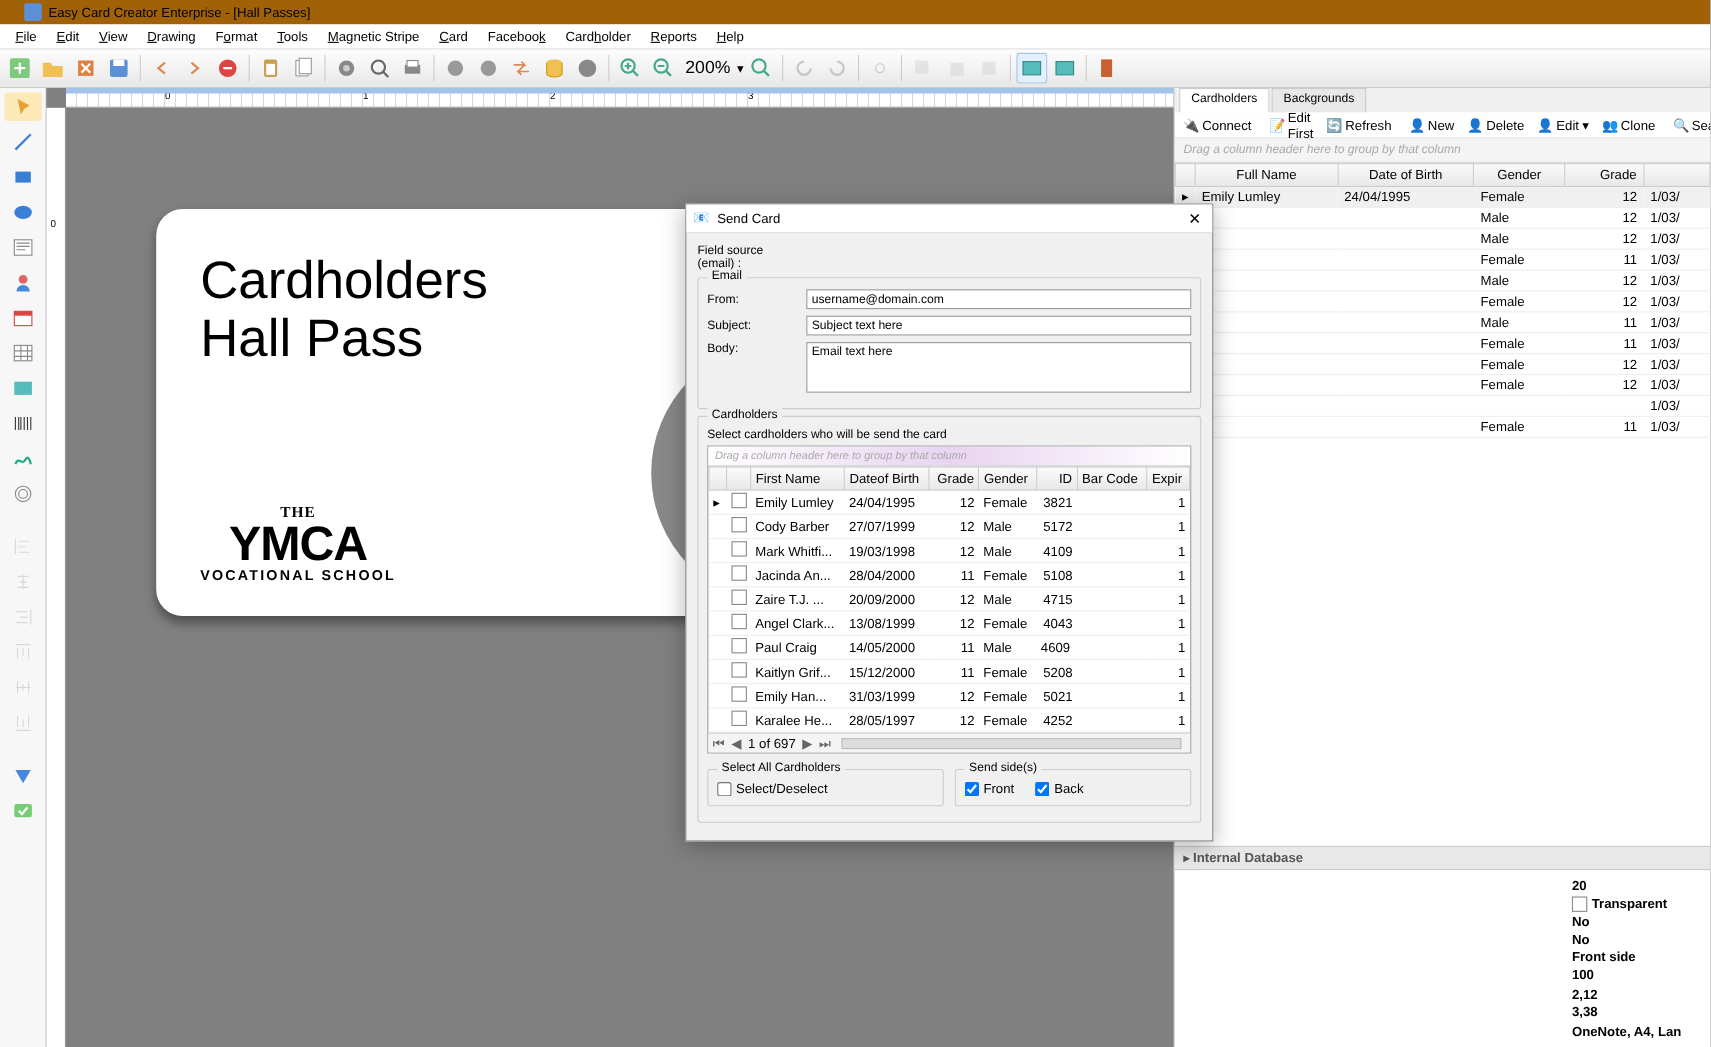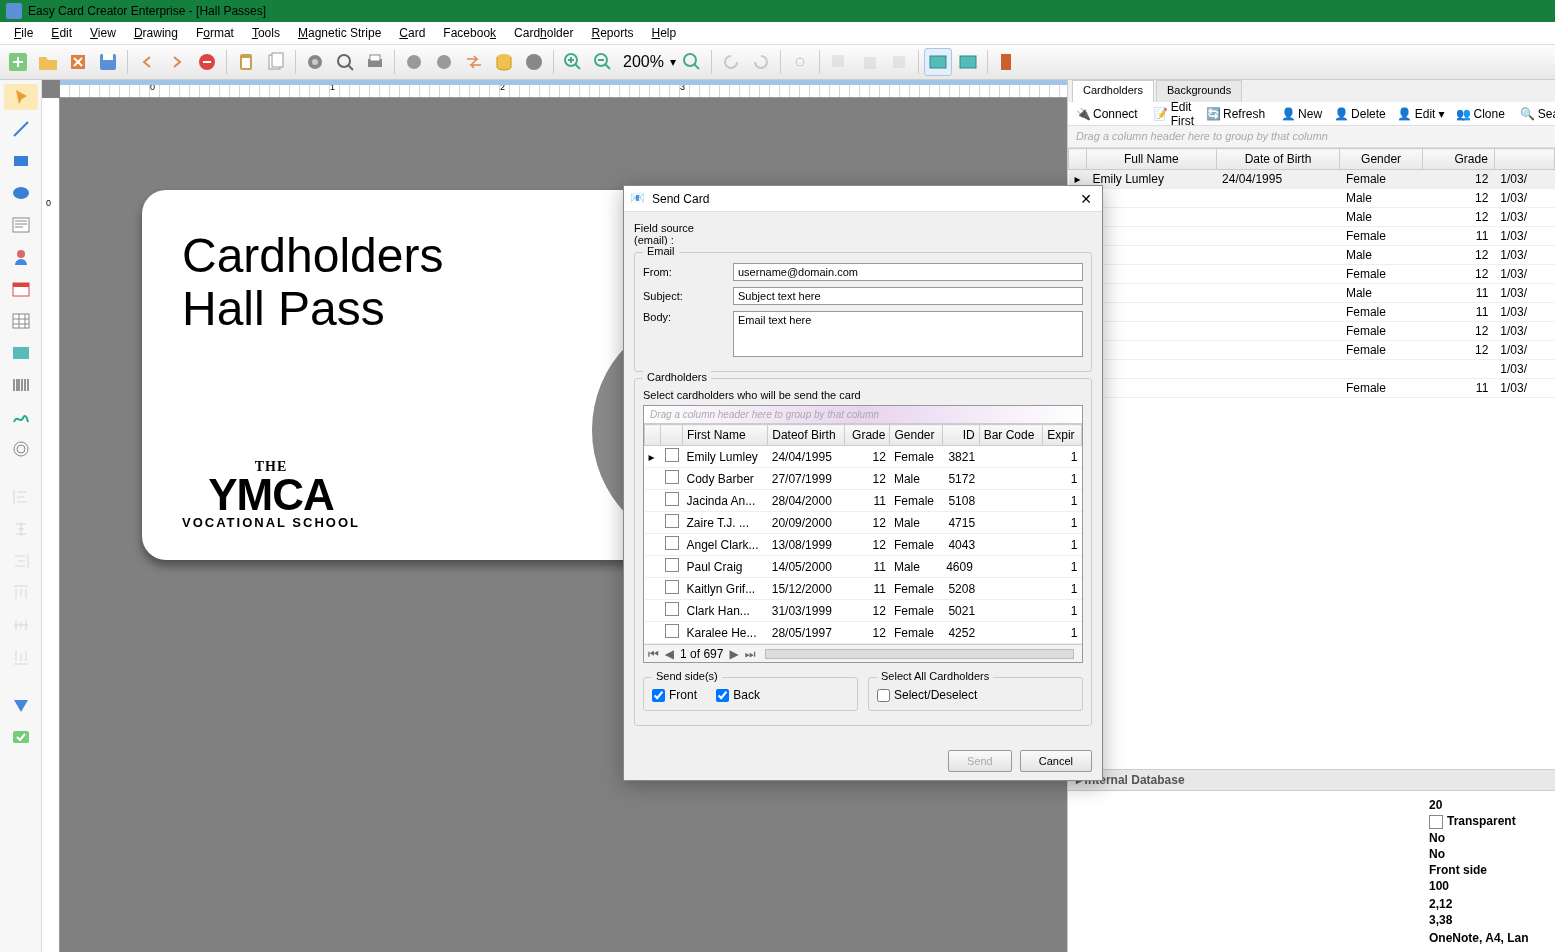--- a/index.html
+++ b/index.html
@@ -1,17 +1,17 @@
 <!DOCTYPE html>
 <html><head>
 <meta charset="utf-8">
 <style>
 * { box-sizing: border-box; margin: 0; padding: 0; font-family: 'Segoe UI', Tahoma, sans-serif; font-size: 12px; }
 body { width: 1555px; height: 952px; background: #fff; overflow: hidden; position: relative; }
-.titlebar { height: 22px; background: #15803d; padding: 2px 6px; display: flex; align-items: center; gap: 6px; }
+.titlebar { height: 22px; background: #a16207; padding: 2px 22px; display: flex; align-items: center; gap: 6px; }
 .titlebar-icon { width: 16px; height: 16px; background: #5b8fd6; border-radius: 2px; }
 .menubar { height: 22px; display: flex; gap: 18px; padding: 2px 14px; align-items: center; }
 .menubar span { cursor: pointer; }
 .menubar span u { text-decoration: underline; }
 .toolbar { height: 36px; background: linear-gradient(#fdfdfd,#e8e8e8); border-top: 1px solid #ddd; border-bottom: 1px solid #ccc; display: flex; align-items: center; padding: 0 4px; gap: 2px; }
 .tb-btn { width: 28px; height: 28px; border: 1px solid transparent; border-radius: 3px; display: flex; align-items: center; justify-content: center; cursor: pointer; }
 .tb-sep { width: 1px; height: 24px; background: #ccc; margin: 0 3px; }
 .tb-zoom { font-size: 16px; padding: 0 4px; }
 .workspace { position: absolute; top: 80px; left: 0; right: 0; bottom: 0; display: flex; }
 .left-tools { width: 42px; background: #f7f7f7; border-right: 1px solid #ddd; display: flex; flex-direction: column; gap: 6px; padding: 4px 0; align-items: center; }
@@ -678,20 +678,31 @@
                   <td>27/07/1999</td>
                   <td style="text-align:right">12</td>
                   <td>Male</td>
                   <td style="text-align:right">5172</td>
                   <td></td>
                   <td style="text-align:right">1</td>
                 </tr>
                 <tr>
                   <td></td>
                   <td><span class="chk"></span></td>
+                  <td>Mark Whitfi...</td>
+                  <td>19/03/1998</td>
+                  <td style="text-align:right">12</td>
+                  <td>Male</td>
+                  <td style="text-align:right">4109</td>
+                  <td></td>
+                  <td style="text-align:right">1</td>
+                </tr>
+                <tr>
+                  <td></td>
+                  <td><span class="chk"></span></td>
                   <td>Jacinda An...</td>
                   <td>28/04/2000</td>
                   <td style="text-align:right">11</td>
                   <td>Female</td>
                   <td style="text-align:right">5108</td>
                   <td></td>
                   <td style="text-align:right">1</td>
                 </tr>
                 <tr>
                   <td></td>
@@ -733,21 +744,21 @@
                   <td>15/12/2000</td>
                   <td style="text-align:right">11</td>
                   <td>Female</td>
                   <td style="text-align:right">5208</td>
                   <td></td>
                   <td style="text-align:right">1</td>
                 </tr>
                 <tr>
                   <td></td>
                   <td><span class="chk"></span></td>
-                  <td>Clark Han...</td>
+                  <td>Emily Han...</td>
                   <td>31/03/1999</td>
                   <td style="text-align:right">12</td>
                   <td>Female</td>
                   <td style="text-align:right">5021</td>
                   <td></td>
                   <td style="text-align:right">1</td>
                 </tr>
                 <tr>
                   <td></td>
                   <td><span class="chk"></span></td>
@@ -765,29 +776,25 @@
             <span class="nav">⏮</span>
             <span class="nav">◀</span>
             <span>1 of 697</span>
             <span class="nav">▶</span>
             <span class="nav">⏭</span>
             <div style="flex:1;height:10px;background:#ddd;margin:0 4px;border:1px solid #bbb"></div>
           </div>
         </div>
         <div class="dlg-bottom">
           <div class="group-box">
+            <span class="legend">Select All Cardholders</span>
+            <label><input type="checkbox" class="cb" style=""><span>Select/Deselect</span></label>
+          </div>
+          <div class="group-box">
             <span class="legend">Send side(s)</span>
             <label style="margin-right:16px"><input type="checkbox" class="cb" checked="" style=""><span>Front</span></label>
             <label><input type="checkbox" class="cb" checked="" style=""><span>Back</span></label>
           </div>
-          <div class="group-box">
-            <span class="legend">Select All Cardholders</span>
-            <label><input type="checkbox" class="cb" style=""><span>Select/Deselect</span></label>
-          </div>
-        </div>
-      </div>
-    </div>
-    <div class="dlg-buttons">
-      <button class="btn" disabled="">Send</button>
-      <button class="btn">Cancel</button>
+        </div>
+      </div>
     </div>
   </div>
 </div>
 
 </body></html>

